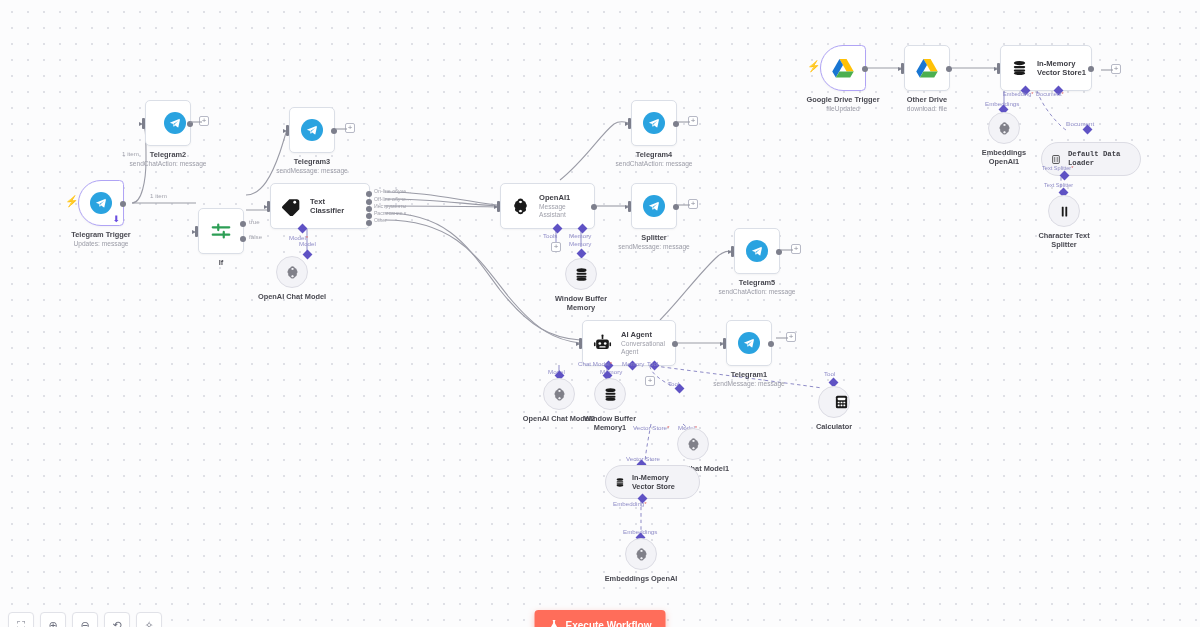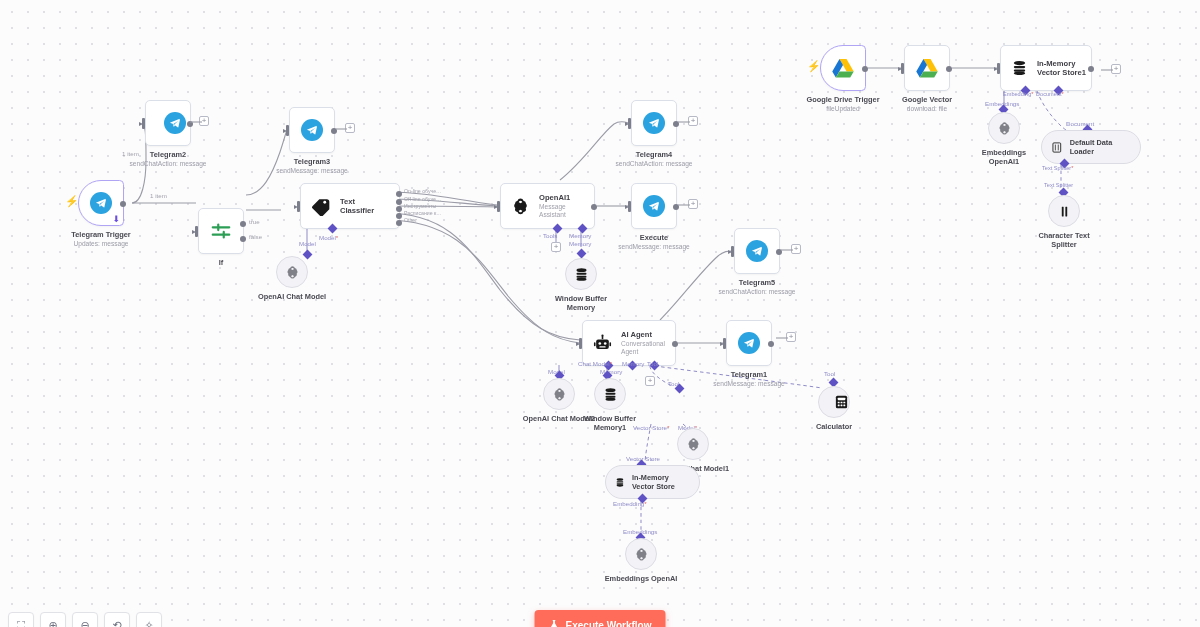--- a/index.html
+++ b/index.html
@@ -284,21 +284,21 @@
       <span>Telegram3</span>
       <span class="node-sub">sendMessage: message</span>
     </span>
     <span class="port" style="right:-3px; top:20px;"></span>
   </div>
   <span class="plus-stub" style="left:345px; top:123px;">+</span>
   <svg style="position:absolute; left:336px; top:128px; width:11px; height:2px">
       <line x1="0" y1="1" x2="11" y2="1" stroke="#9a9ba6" stroke-width="1.1"></line>
     </svg>
 
-  <div class="node wide" style="left:300px; top:183px; width:100px;">
+  <div class="node wide" style="left:270px; top:183px; width:100px;">
     <span class="port-in" style="left:-4px; top:17px;"></span>
     <span class="ico">
       <svg class="clf-ico" viewBox="0 0 24 24" fill="#1a1a1a">
           <path d="M2 12l8-8h9a3 3 0 013 3v9l-8 8a2 2 0 01-3 0L2 15a2 2 0 010-3z"></path>
           <circle cx="16.5" cy="7.5" r="1.7" fill="#fff"></circle>
         </svg>
     </span>
     <span class="node-label-inner">
       <span class="nm">Text Classifier</span>
     </span>
@@ -379,21 +379,21 @@
   <div class="node square" style="left:631px; top:183px;">
     <span class="port-in" style="left:-4px; top:17px;"></span>
     <span class="ico">
       <span class="tg-circle">
           <svg viewBox="0 0 24 24" fill="#fff">
             <path d="M21.5 3.5L2.8 10.9c-1 .4-1 1 0 1.3l4.6 1.4 1.7 5.3c.2.6.5.7 1 .3l2.5-2 4.6 3.4c.8.5 1.4.2 1.6-.8l3-14c.2-1-.4-1.5-1.3-1.1zM8.8 13.9l9.5-5.9-7.7 7.1-.3 2.9-1.5-4.1z"></path>
           </svg>
         </span>
     </span>
     <span class="node-title">
-      <span>Execute</span>
+      <span>Splitter</span>
       <span class="node-sub">sendMessage: message</span>
     </span>
     <span class="port" style="right:-3px; top:20px;"></span>
   </div>
   <span class="plus-stub" style="left:688px; top:199px;">+</span>
   <svg style="position:absolute; left:678px; top:204px; width:12px; height:2px">
       <line x1="0" y1="1" x2="12" y2="1" stroke="#9a9ba6" stroke-width="1.1"></line>
     </svg>
 
   <div class="node square" style="left:734px; top:228px;">
@@ -553,21 +553,21 @@
   <div class="node square" style="left:904px; top:45px;">
     <span class="port-in" style="left:-4px; top:17px;"></span>
     <span class="ico">
       <svg style="width:22px;height:20px" viewBox="0 0 24 22">
         <path d="M8.1 1.2h7.8l7.9 13.6h-7.8z" fill="#ffc107"></path>
         <path d="M8.1 1.2 0.2 14.8 4.1 21.4 12 7.8z" fill="#1976d2"></path>
         <path d="M4.1 21.4h15.8l3.9-6.6H8z" fill="#4caf50"></path>
       </svg>
     </span>
     <span class="node-title">
-      <span>Google Vector</span>
+      <span>Other Drive</span>
       <span class="node-sub">download: file</span>
     </span>
     <span class="port" style="right:-3px; top:20px;"></span>
   </div>
 
   <div class="node wide" style="left:1000px; top:45px; width:92px;">
     <span class="port-in" style="left:-4px; top:17px;"></span>
     <span class="ico">
       <svg style="width:17px;height:18px" viewBox="0 0 24 24" fill="#1a1a1a">
           <ellipse cx="12" cy="5" rx="8" ry="3"></ellipse>
@@ -593,21 +593,21 @@
   <span class="diamond" style="left:1000px; top:106px;"></span>
   <div class="subnode circle" style="left:988px; top:112px;">
     <svg class="oai-ico" viewBox="0 0 24 24" fill="#3b3b46">
         <path d="M12 2a4 4 0 00-3.8 2.8A4 4 0 005 8.5a4 4 0 00.4 5.3A4 4 0 008.2 19a4 4 0 007.6 0 4 4 0 002.8-5.2 4 4 0 00.4-5.3 4 4 0 00-3.2-3.7A4 4 0 0012 2zm0 2.6c1.4 0 2 1 2.2 2l-2.2 1.3L9.8 6.6c.2-1 .8-2 2.2-2zM12 19.4c-1.4 0-2-1-2.2-2l2.2-1.3 2.2 1.3c-.2 1-.8 2-2.2 2z"></path>
       </svg>
     <span class="node-title" style="white-space:normal; width:60px;"><span>Embeddings OpenAI1</span></span>
   </div>
 
   <span class="edge-label port-name" style="left:1066px; top:120px;">Document</span>
   <span class="diamond" style="left:1084px; top:126px;"></span>
-  <div class="subnode pill" style="left:1041px; top:130px; width:100px;">
+  <div class="subnode pill" style="left:1041px; top:142px; width:100px;font-family:Liberation Mono, monospace;">
     <svg style="width:14px;height:15px" viewBox="0 0 24 24" fill="none" stroke="#1a1a1a" stroke-width="1.8">
       <rect x="4" y="2.5" width="16" height="19" rx="2"></rect>
       <path d="M9 6v12M15 6v12" stroke-width="1.5"></path>
     </svg>
     <span class="pill-text">Default Data Loader</span>
     <span class="diamond" style="left:19px; bottom:-4px;"></span>
   </div>
   <span class="edge-label req" style="left:1042px; top:165px; font-size:5.6px;">Text Splitter</span>
   <span class="edge-label port-name" style="left:1044px; top:182px; font-size:5.6px;">Text Splitter</span>
   <span class="diamond" style="left:1060px; top:189px;"></span>

